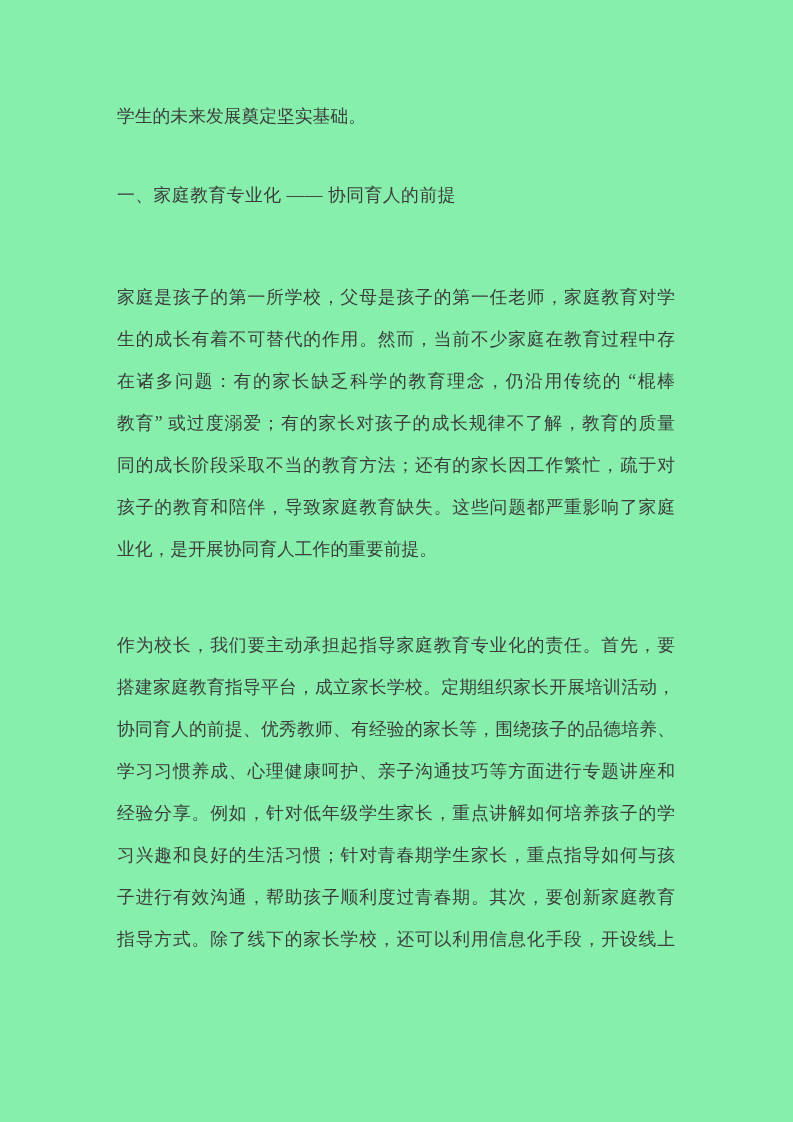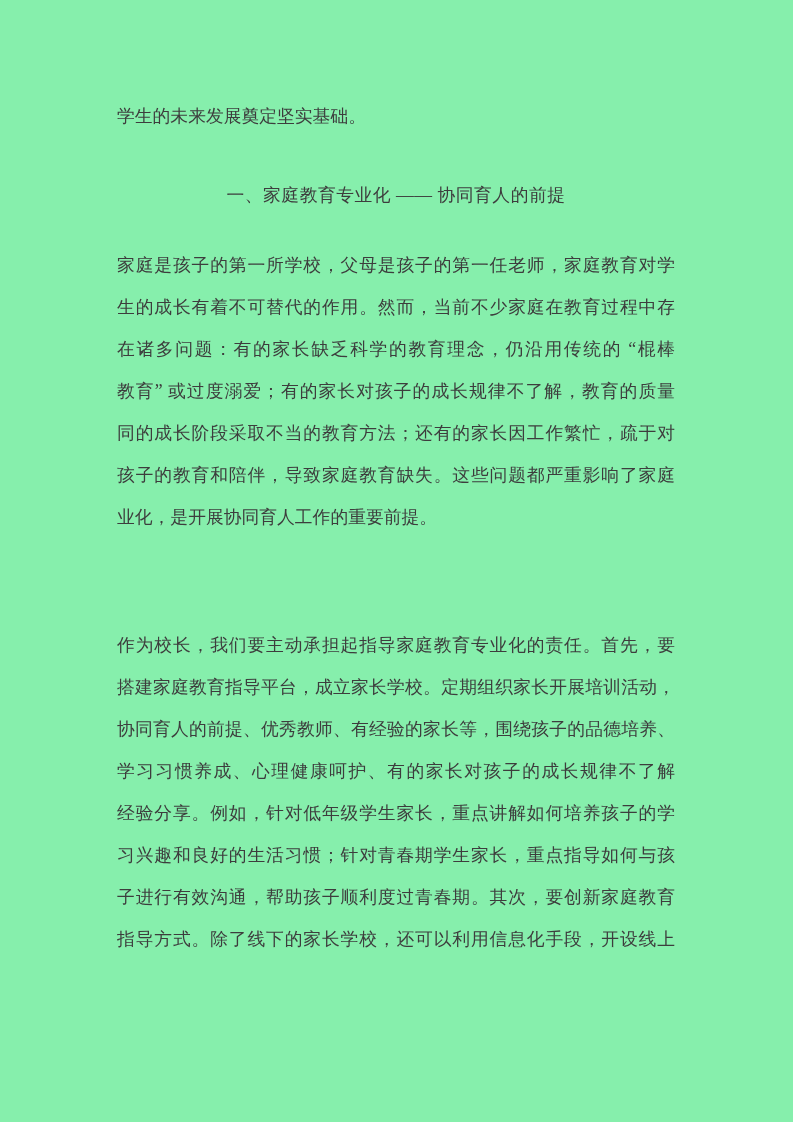--- a/index.html
+++ b/index.html
@@ -18,21 +18,21 @@
   .textline, .paragraph {
     position: absolute;
     left: 117px;
     width: 558px;
     color: #3d3d3d;
     font-size: 17.8px;
     line-height: 42px;
   }
   .intro-line   { top: 95px; }
   .heading-line { top: 174px; letter-spacing: 0.5px; }
-  .para-1 { top: 244px; }
+  .para-1 { top: 276px; }
   .para-2 { top: 624px; }
   .paragraph .line {
     width: 558px;
     line-height: 42px;
     white-space: nowrap;
   }
   
   .paragraph .line.just {
     white-space: normal;
     text-align: justify;
@@ -40,36 +40,36 @@
     text-justify: inter-character;
   }
 </style>
 </head>
 <body style="background: rgb(255, 255, 255);">
 
 <div class="page">
 
   <div class="textline intro-line" style="color: rgb(61, 61, 61);">学生的未来发展奠定坚实基础。</div>
 
-  <div class="textline heading-line" style="color: rgb(61, 61, 61); text-align: center;">一、家庭教育专业化 —— 协同育人的前提</div>
+  <div class="textline heading-line" style="color: rgb(61, 61, 61);">一、家庭教育专业化 —— 协同育人的前提</div>
 
   <div class="paragraph para-1" style="color: rgb(61, 61, 61);">
       <div class="line just">家庭是孩子的第一所学校，父母是孩子的第一任老师，家庭教育对学</div>
       <div class="line just">生的成长有着不可替代的作用。然而，当前不少家庭在教育过程中存</div>
       <div class="line just">在诸多问题：有的家长缺乏科学的教育理念，仍沿用传统的 “棍棒</div>
       <div class="line just">教育” 或过度溺爱；有的家长对孩子的成长规律不了解，教育的质量</div>
       <div class="line just">同的成长阶段采取不当的教育方法；还有的家长因工作繁忙，疏于对</div>
       <div class="line just">孩子的教育和陪伴，导致家庭教育缺失。这些问题都严重影响了家庭</div>
       <div class="line">业化，是开展协同育人工作的重要前提。</div>
     </div>
 
   <div class="paragraph para-2" style="color: rgb(61, 61, 61);">
       <div class="line just">作为校长，我们要主动承担起指导家庭教育专业化的责任。首先，要</div>
       <div class="line just">搭建家庭教育指导平台，成立家长学校。定期组织家长开展培训活动，</div>
       <div class="line just">协同育人的前提、优秀教师、有经验的家长等，围绕孩子的品德培养、</div>
-      <div class="line just">学习习惯养成、心理健康呵护、有的家长对孩子的成长规律不了解</div>
+      <div class="line just">学习习惯养成、心理健康呵护、亲子沟通技巧等方面进行专题讲座和</div>
       <div class="line just">经验分享。例如，针对低年级学生家长，重点讲解如何培养孩子的学</div>
       <div class="line just">习兴趣和良好的生活习惯；针对青春期学生家长，重点指导如何与孩</div>
       <div class="line just">子进行有效沟通，帮助孩子顺利度过青春期。其次，要创新家庭教育</div>
       <div class="line just">指导方式。除了线下的家长学校，还可以利用信息化手段，开设线上</div>
     </div>
 
 </div>
 
 </body></html>

